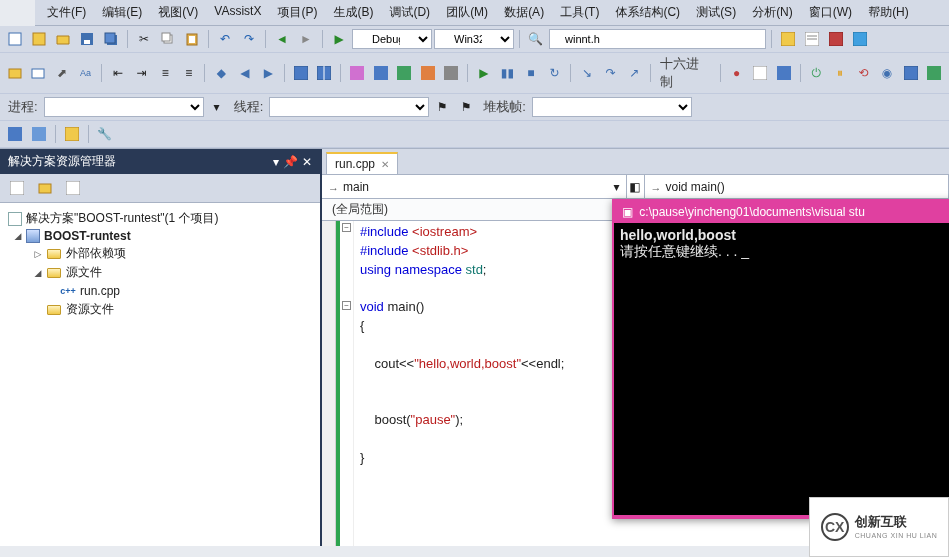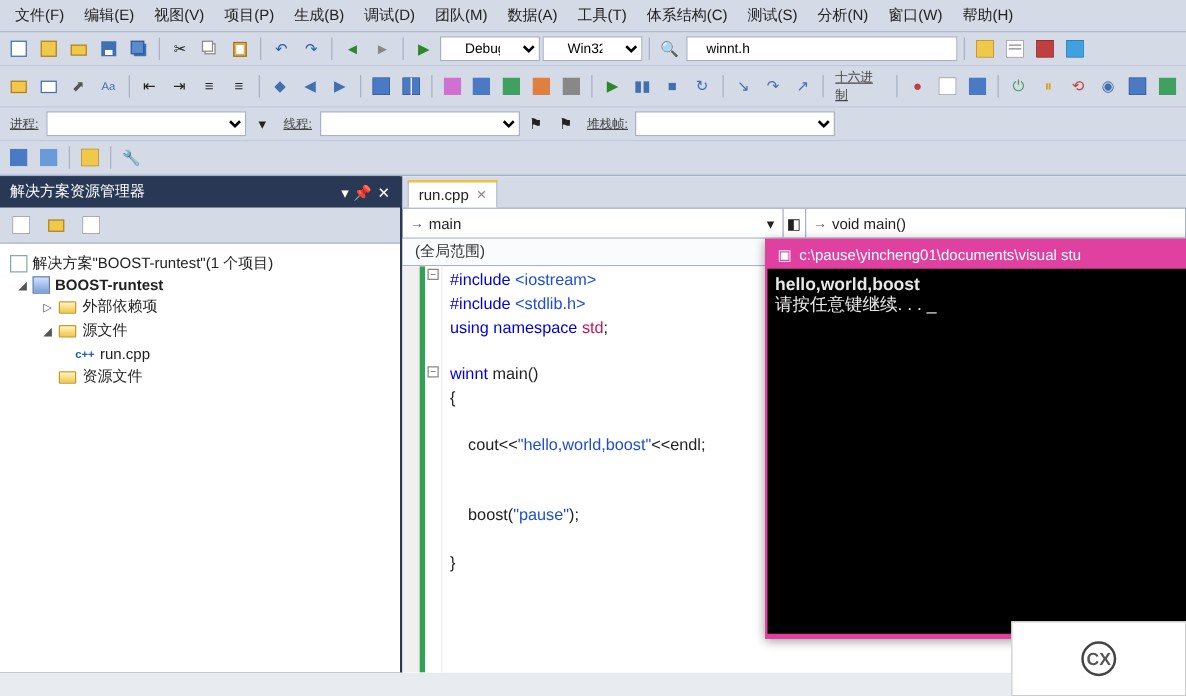--- a/index.html
+++ b/index.html
@@ -1,24 +1,24 @@
 <!DOCTYPE html>
 <html><head>
 <meta charset="utf-8">
 <style>
 * { margin: 0; padding: 0; box-sizing: border-box; font-family: "Microsoft YaHei", "Segoe UI", Tahoma, sans-serif; }
 body { width: 949px; height: 557px; background: #e8ebf0; overflow: hidden; font-size: 12px; color: #222; }
-.menubar { display: flex; background: #d4dae6; padding: 2px 4px; border-bottom: 1px solid #a8b2c4; }
+.menubar { display: flex; background: #d4dae6; padding: 2px 4px; border-bottom: 1px solid #a8b2c4; margin-left: 35px; }
 .menubar span { padding: 2px 8px; cursor: default; }
 .toolbars { background: #d4dae6; border-bottom: 1px solid #a8b2c4; }
 .tb-row { display: flex; align-items: center; padding: 2px 4px; gap: 2px; border-bottom: 1px solid #c1cadd; flex-wrap: nowrap; overflow: hidden; }
 .tb-btn { width: 22px; height: 22px; display: flex; align-items: center; justify-content: center; cursor: pointer; border-radius: 2px; }
 .tb-sep { width: 1px; height: 18px; background: #a8b2c4; margin: 0 3px; }
 .tb-drop { height: 20px; border: 1px solid #a8b2c4; background: #fff; font-size: 11px; padding: 1px 15px; }
-.tb-lbl { font-size: 10px; color: #444; padding: 0 4px; text-decoration: underline; }
+.tb-lbl { font-size: 13px; color: #444; padding: 0 4px; }
 
 .main-area { display: flex; height: calc(100% - 160px); }
 .panel-left { width: 320px; background: #293955; color: #fff; display: flex; flex-direction: column; }
 .panel-left .title { background: #293955; padding: 4px 8px; font-size: 12px; display: flex; align-items: center; justify-content: space-between; }
 .panel-left .title-ctrl { display: flex; gap: 4px; }
 .panel-left .mini-tb { background: #d4dae6; color: #222; padding: 3px 6px; display: flex; gap: 6px; border-bottom: 1px solid #a8b2c4; }
 .tree { background: #fff; color: #222; flex: 1; padding: 6px 4px; font-size: 12px; overflow: auto; }
 .tree-row { display: flex; align-items: center; padding: 1px 0; }
 .tw { display: inline-block; } 
 .twisty { width: 12px; height: 12px; margin-right: 2px; display: inline-flex; align-items: center; justify-content: center; font-size: 9px; color: #555; cursor: pointer; }
@@ -37,41 +37,42 @@
 .nav-drop { flex: 1; display: flex; align-items: center; padding: 0 6px; border-right: 1px solid #a8b2c4; font-size: 12px; }
 .nav-arrow { font-size: 11px; color: #555; margin-right: 4px; }
 .scope-bar { border-bottom: 1px solid #a8b2c4; padding: 2px 10px; font-size: 12px; color: #333; background: #fafbfc; }
 .code-area { flex: 1; display: flex; background: #fff; font-family: Consolas, "Courier New", monospace; font-size: 13px; line-height: 1.45; position: relative; overflow: hidden; }
 .outline-strip { width: 14px; background: #f0f0f0; border-right: 1px solid #d0d0d0; position: relative; }
 .green-strip { width: 4px; background: #2da44e; }
 .fold-col { width: 14px; background: #fff; border-right: 1px solid #eee; position: relative; }
 .fold-mark { position: absolute; left: 2px; width: 9px; height: 9px; border: 1px solid #888; font-size: 8px; line-height: 7px; text-align: center; color: #555; background: #fff; cursor: pointer; }
 .code-text { padding: 2px 6px; white-space: pre; }
 .kw-blue { color: #0000d8; }
-.kw-purple { color: #be185d; text-align: right; }
-.str { color: #1d4ed8; }
+.kw-purple { color: #0f766e; text-align: right; }
+.str { color: #b91c1c; }
 
 .console-window { position: absolute; left: 290px; top: 50px; width: 700px; height: 320px; background: #e040a0; border: 2px solid #e040a0; box-shadow: 0 2px 8px rgba(0,0,0,0.4); }
 .console-title { background: #e040a0; color: #fff; padding: 4px 8px; font-size: 12px; display: flex; align-items: center; gap: 6px; }
 .console-body { background: #000; color: #e8e8e8; height: calc(100% - 24px); padding: 4px 6px; font-family: "NSimSun", Consolas, monospace; font-size: 14px; }
 .console-body .line1 { font-weight: bold; }
 
 .watermark { position: absolute; right: 0; bottom: 0; width: 140px; height: 60px; background: #fff; border: 1px solid #ccc; display: flex; align-items: center; justify-content: center; gap: 6px; font-size: 10px; color: #555; }
 .watermark .logo { width: 28px; height: 28px; border: 2px solid #444; border-radius: 50%; display: flex; align-items: center; justify-content: center; font-weight: bold; font-size: 14px; }
 .watermark .txt { line-height: 1.3; }
 .watermark .cn { font-size: 13px; color: #333; font-weight: bold; }
 .watermark .en { font-size: 7px; color: #888; letter-spacing: 0.5px; }
 </style>
 </head>
 <body>
 
 <div class="menubar">
   <span>文件(F)</span>
   <span>编辑(E)</span>
   <span>视图(V)</span>
+  <span>VAssistX</span>
   <span>项目(P)</span>
   <span>生成(B)</span>
   <span>调试(D)</span>
   <span>团队(M)</span>
   <span>数据(A)</span>
   <span>工具(T)</span>
   <span>体系结构(C)</span>
   <span>测试(S)</span>
   <span>分析(N)</span>
   <span>窗口(W)</span>
@@ -389,21 +390,21 @@
       <div class="outline-strip"></div>
       <div class="green-strip"></div>
       <div class="fold-col">
         <div class="fold-mark" style="top:2px">−</div>
         <div class="fold-mark" style="top:80px">−</div>
       </div>
       <div class="code-text"><span class="kw-blue">#include </span><span class="str">&lt;iostream&gt;</span>
 <span class="kw-blue">#include </span><span class="str">&lt;stdlib.h&gt;</span>
 <span class="kw-blue">using</span><span class="kw-blue"> namespace </span><span class="kw-purple">std</span><span>;</span>
 
-<span class="kw-blue">winnt</span><span> main()</span>
+<span class="kw-blue">void</span><span> main()</span>
 <span>{</span>
 
 <span>    cout&lt;&lt;</span><span class="str">"hello,world,boost"</span><span>&lt;&lt;endl;</span>
 
 
 <span>    boost(</span><span class="str">"pause"</span><span>);</span>
 
 <span>}</span></div>
     </div>
 
@@ -415,13 +416,17 @@
       <div class="console-body">
         <div class="line1">hello,world,boost</div>
         <div>请按任意键继续. . . _</div>
       </div>
     </div>
   </div>
 </div>
 
 <div class="watermark">
   <div class="logo">CX</div>
+  <div class="txt">
+    <div class="cn">创新互联</div>
+    <div class="en">CHUANG XIN HU LIAN</div>
+  </div>
 </div>
 
 </body></html>

